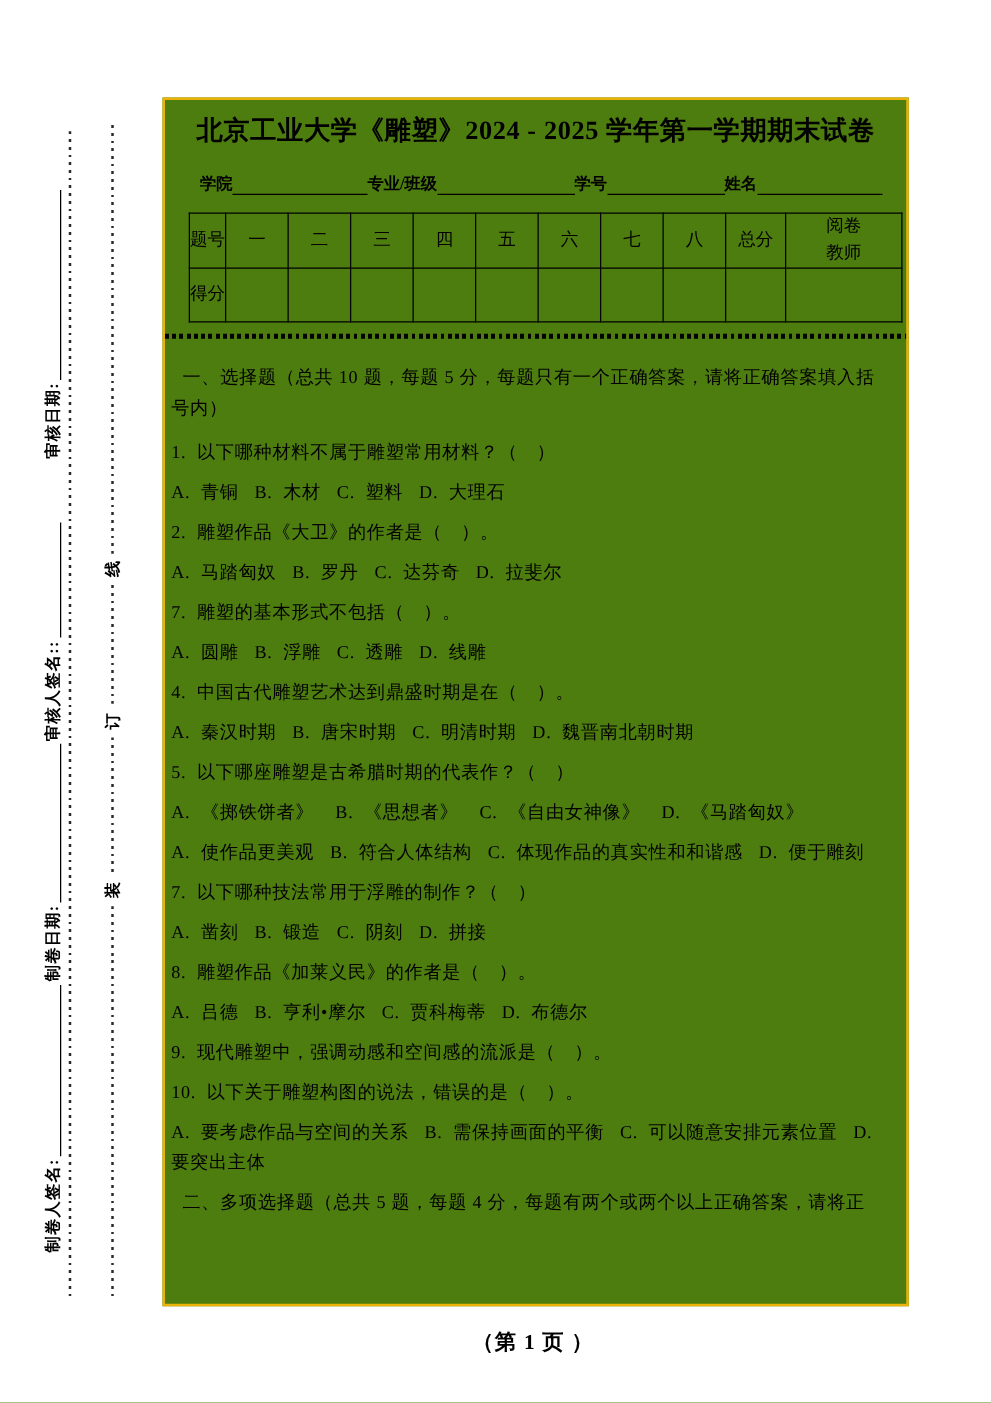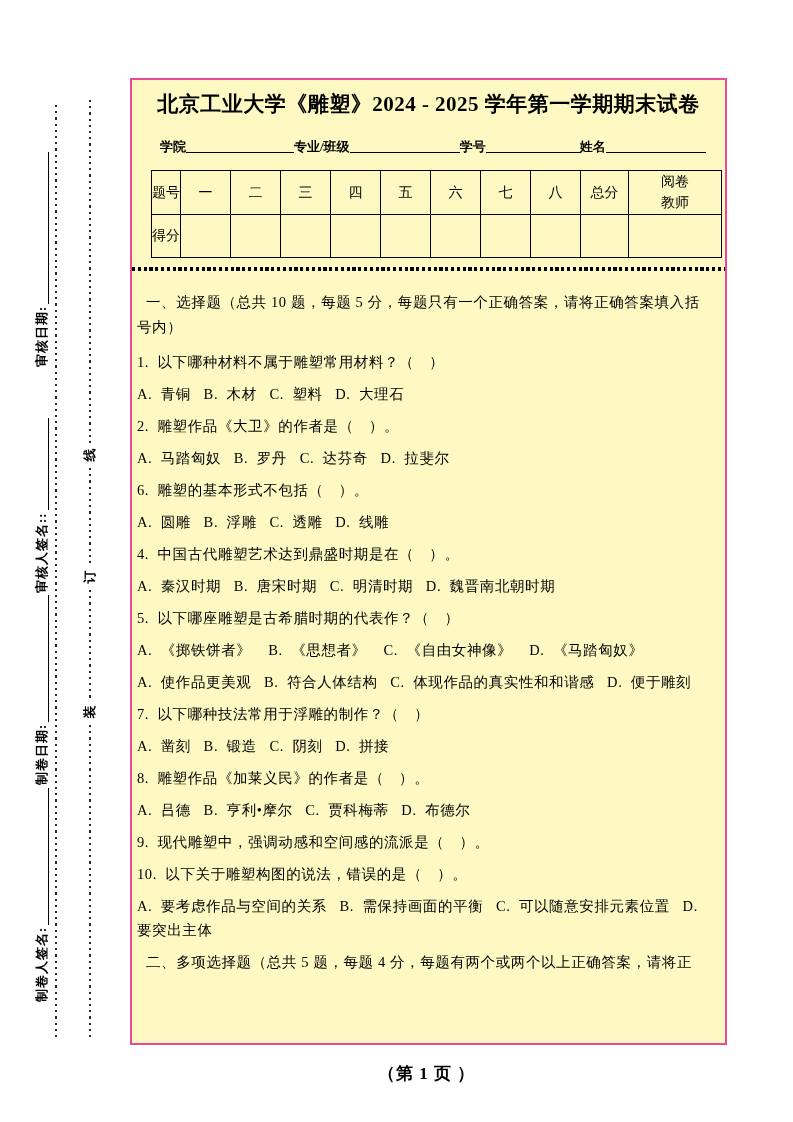--- a/index.html
+++ b/index.html
@@ -23,31 +23,31 @@
   }
   .m-line{flex:1;border-bottom:1.6px solid #000;margin:0 0 2px 2px;}
   .b-char{
     position:absolute;left:81px;width:18px;text-align:center;
     font-size:13px;font-weight:bold;transform:rotate(-90deg);
     background:#fff;line-height:18px;
   }
   
   .frame{
     position:absolute;left:130px;top:78px;width:593px;height:963px;
-    border:2px solid #ec4899;overflow:hidden;background:#fef9c3;
+    border:2px solid #eab308;overflow:hidden;background:#4d7c0f;
   }
   .title{
     margin:10px 2px 0;text-align:center;font-size:21px;font-weight:bold;
     letter-spacing:0.5px;white-space:nowrap;
   }
   .fields{
     display:flex;align-items:flex-end;margin:20px 6px 0 28px;
     font-size:13px;font-weight:bold;
   }
-  .field{display:flex;align-items:flex-start;}
+  .field{display:flex;align-items:flex-end;}
   .field .f-line{border-bottom:1.4px solid #000;height:14px;}
   .field:nth-child(1) .f-line{width:108px;}
   .field:nth-child(2) .f-line{width:110px;}
   .field:nth-child(3) .f-line{width:94px;}
   .field:nth-child(4) .f-line{width:100px;}
   
   table.score{
     border-collapse:collapse;margin:14px 0 0 19px;table-layout:fixed;
   }
   table.score td{
@@ -168,21 +168,21 @@
   <div class="content">
     <p class="intro">一、选择题（总共 10 题，每题 5 分，每题只有一个正确答案，请将正确答案填入括
 号内）</p>
 
     <p class="q">1.  以下哪种材料不属于雕塑常用材料？（　）</p>
     <p class="opts">A.  青铜   B.  木材   C.  塑料   D.  大理石</p>
 
     <p class="q">2.  雕塑作品《大卫》的作者是（　）。</p>
     <p class="opts">A.  马踏匈奴   B.  罗丹   C.  达芬奇   D.  拉斐尔</p>
 
-    <p class="q">6.  雕塑的基本形式不包括（　）。</p>
+    <p class="q">7.  雕塑的基本形式不包括（　）。</p>
     <p class="opts">A.  圆雕   B.  浮雕   C.  透雕   D.  线雕</p>
 
     <p class="q">4.  中国古代雕塑艺术达到鼎盛时期是在（　）。</p>
     <p class="opts">A.  秦汉时期   B.  唐宋时期   C.  明清时期   D.  魏晋南北朝时期</p>
 
     <p class="q">5.  以下哪座雕塑是古希腊时期的代表作？（　）</p>
     <p class="opts">A.  《掷铁饼者》    B.  《思想者》    C.  《自由女神像》    D.  《马踏匈奴》</p>
 
     <p class="opts">A.  使作品更美观   B.  符合人体结构   C.  体现作品的真实性和和谐感   D.  便于雕刻</p>
 

